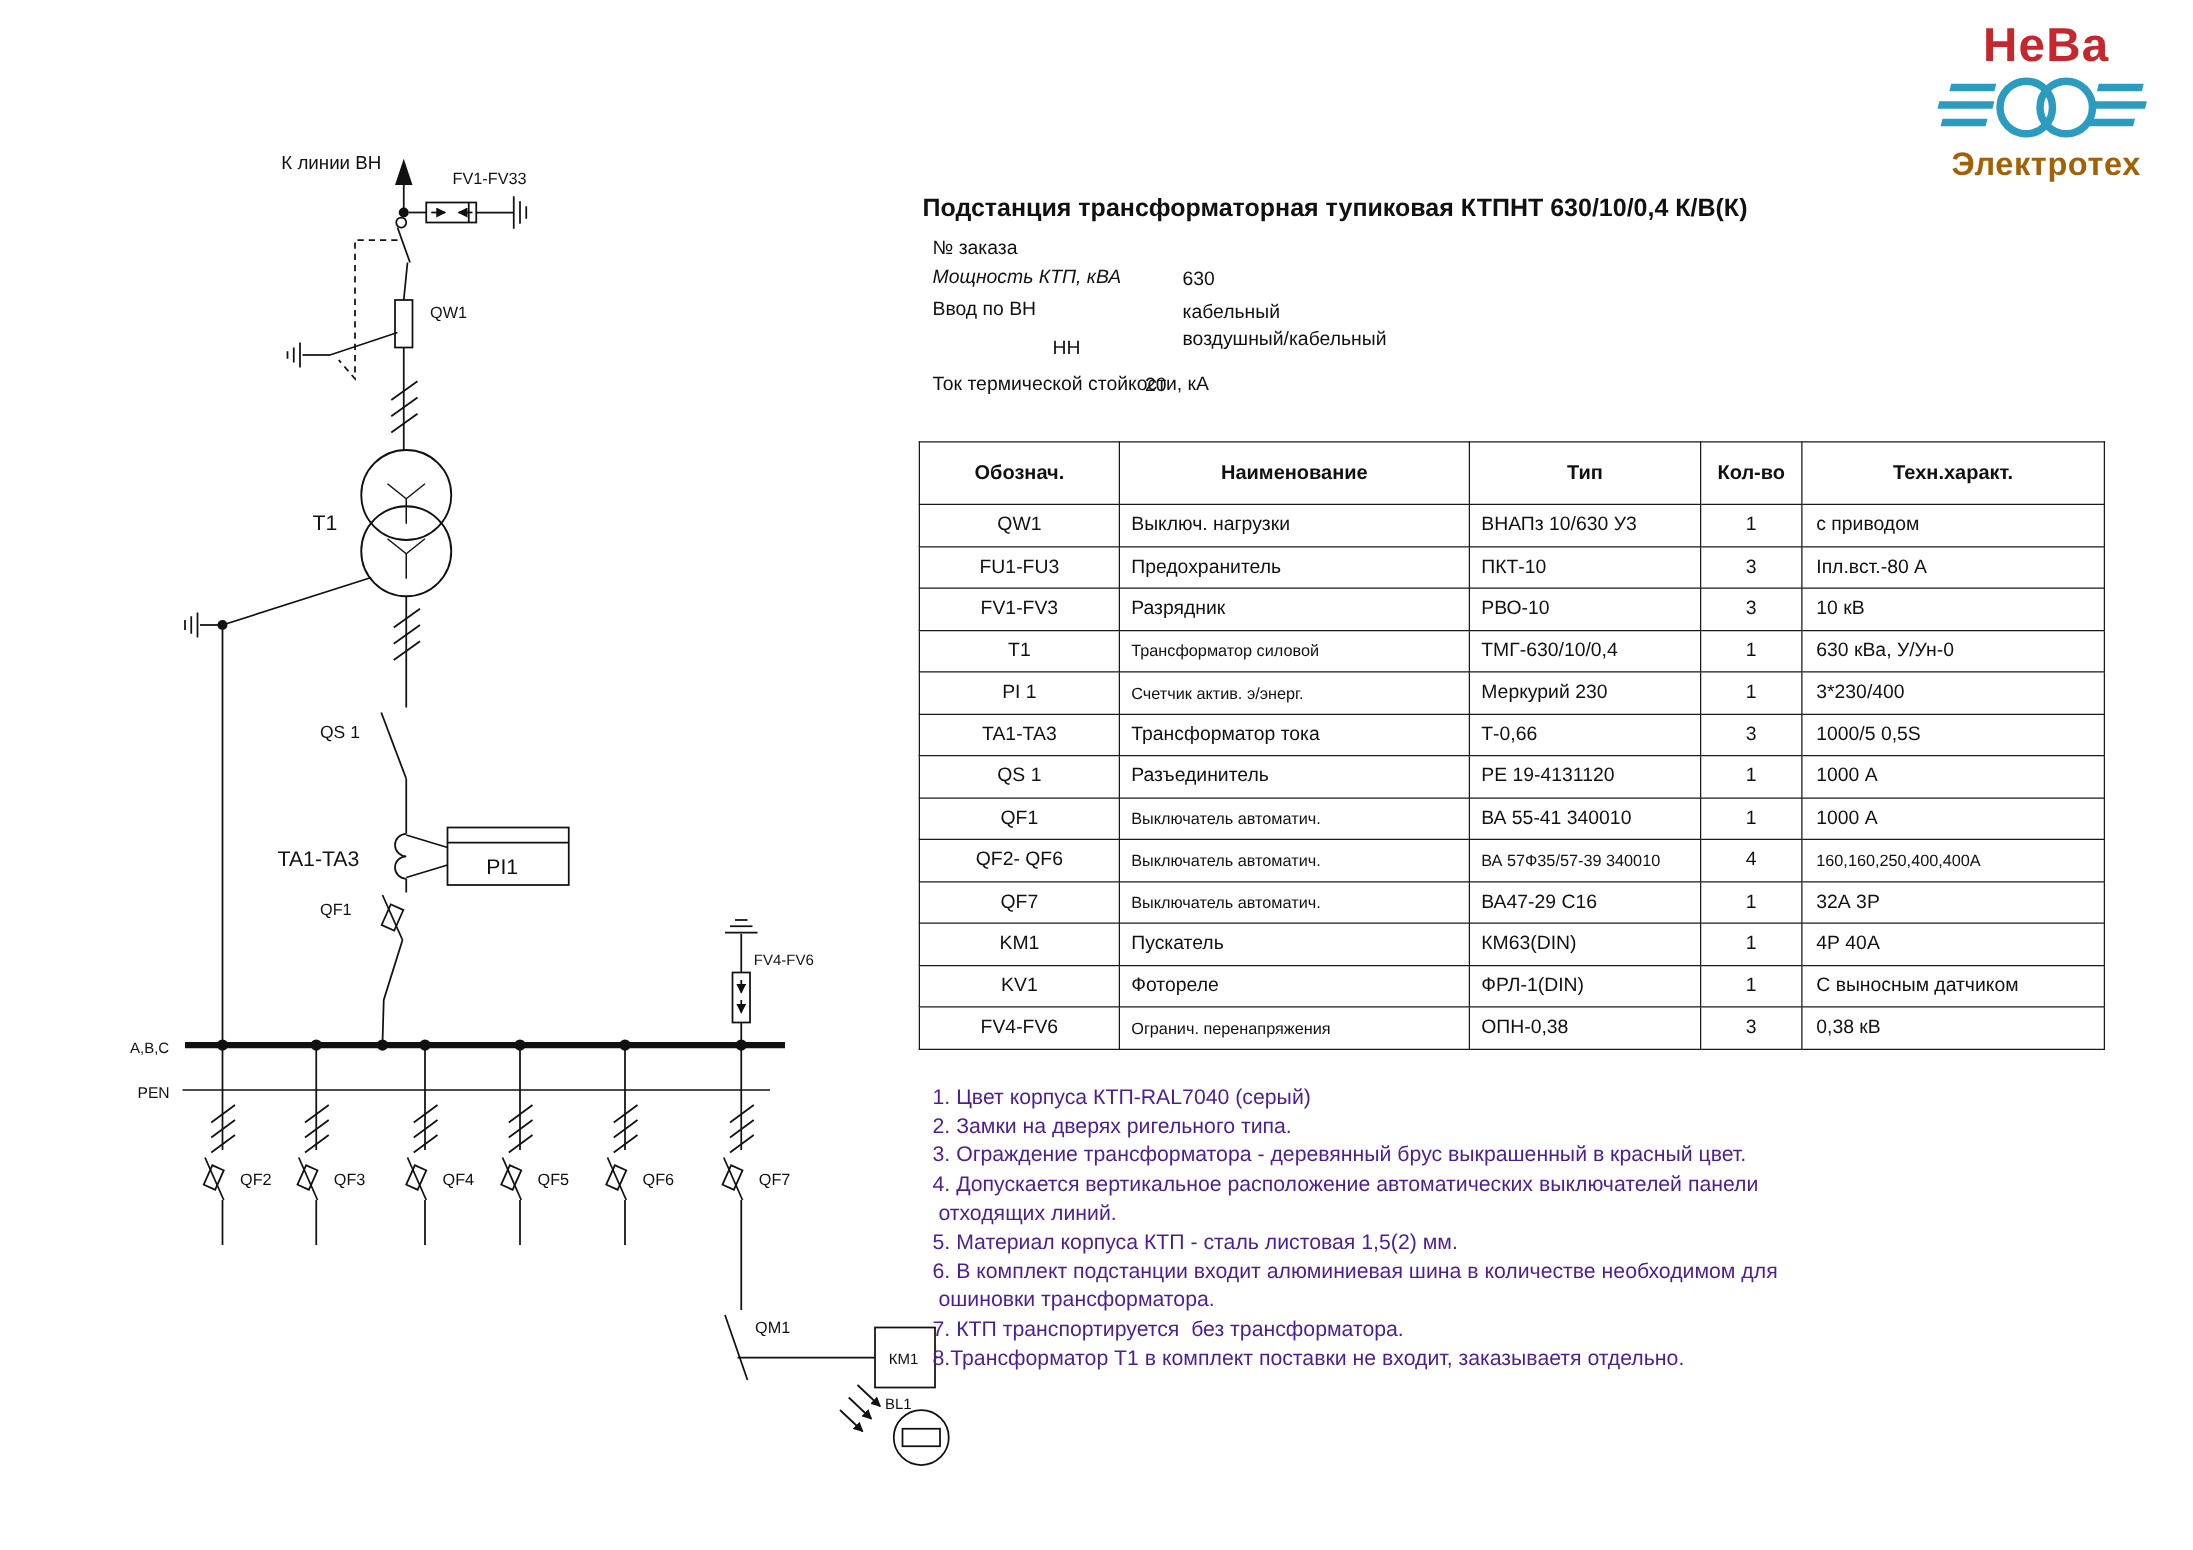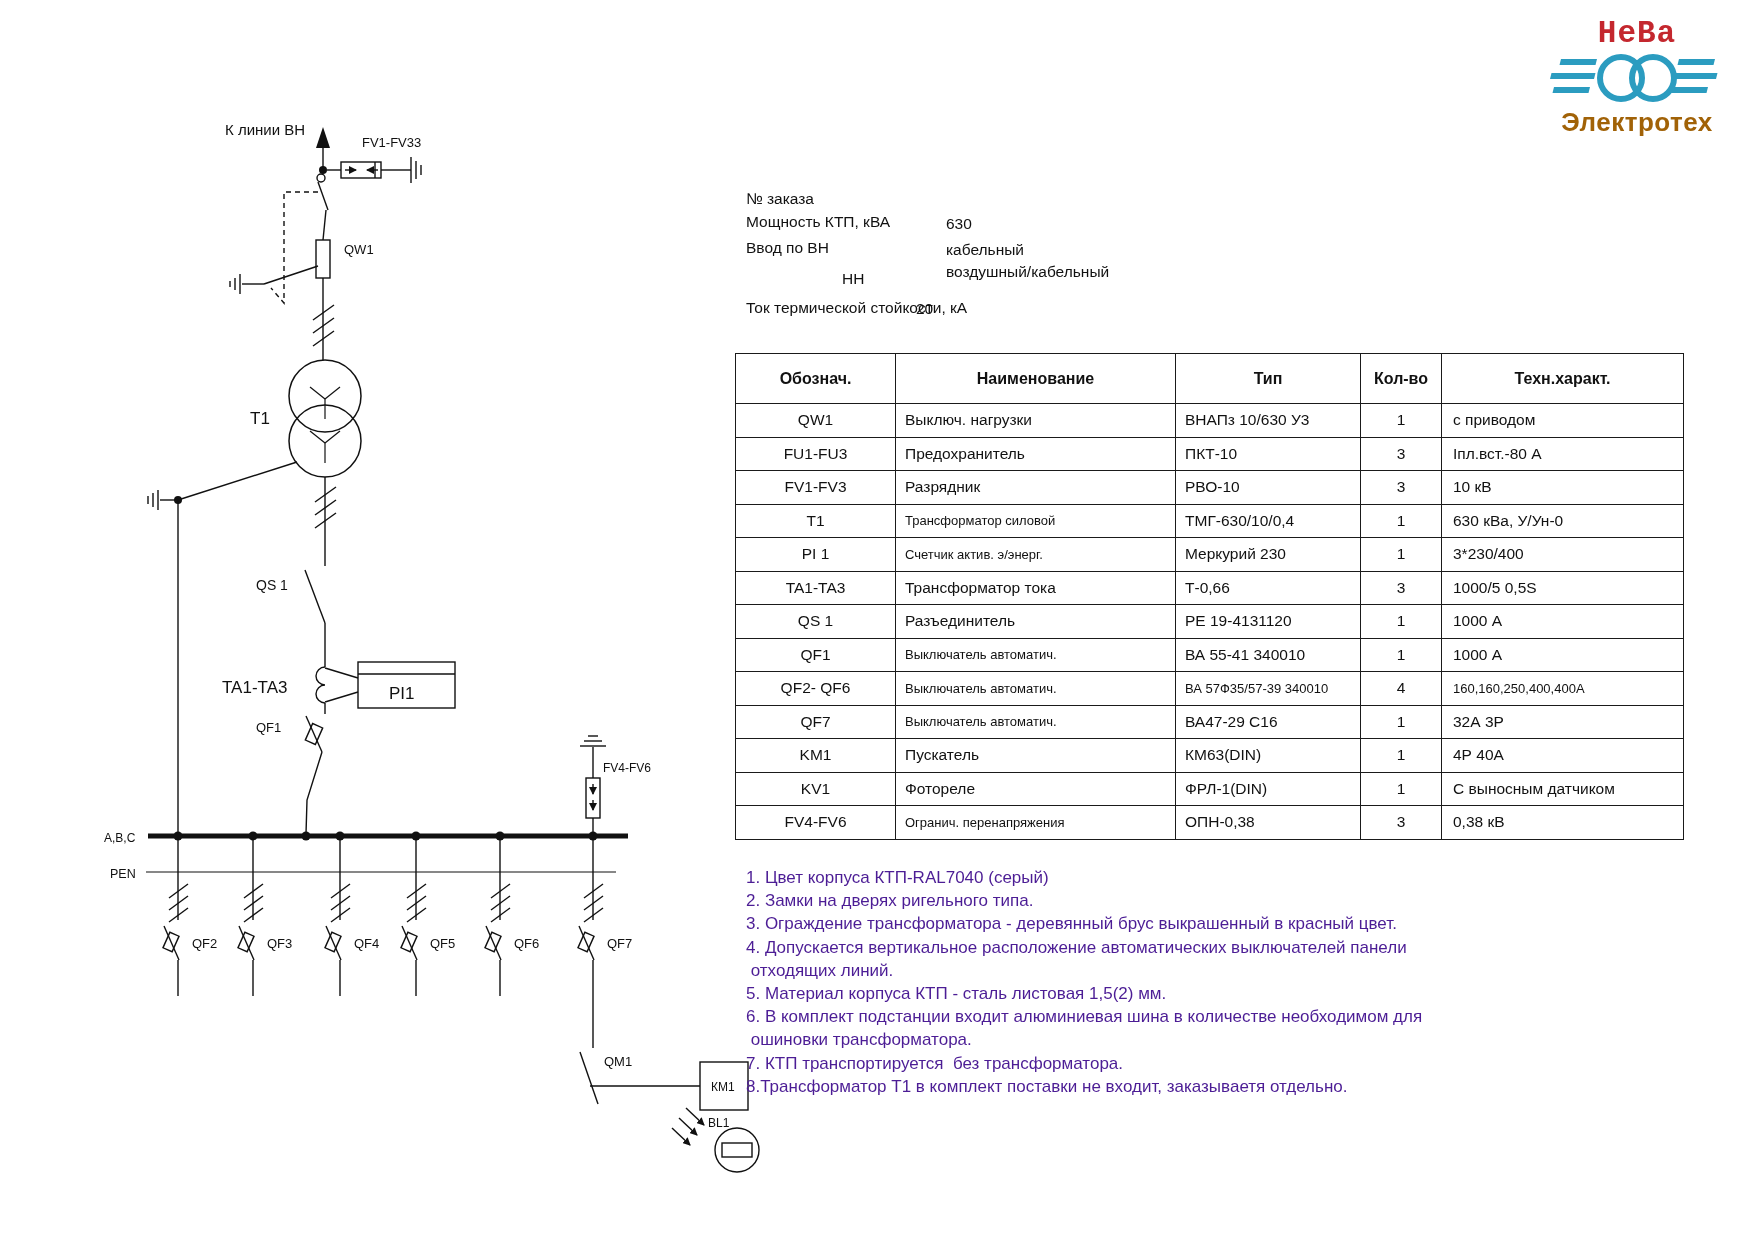--- a/index.html
+++ b/index.html
@@ -25,21 +25,21 @@
   table.eq td.c3{text-align:center;padding-left:0;}
   table.eq td.c4{padding-left:11px;}
   table.eq td.small{font-size:13px;}
   col.w0{width:160px;} col.w1{width:280px;} col.w2{width:185px;}
   col.w3{width:81px;}  col.w4{width:242px;}
   
   .notes{position:absolute;left:746px;top:866px;font-size:17px;line-height:23.2px;color:#4c1d95;}
   .notes div{white-space:pre;}
   
   .logo{position:absolute;left:1537px;top:16px;width:200px;text-align:center;}
-  .logo .w1{font-size:31px;font-weight:bold;letter-spacing:1px;font-family:Liberation Mono, monospace;}
+  .logo .w1{font-size:38px;font-weight:bold;letter-spacing:1px;}
   .logo .w2{font-size:26px;font-weight:bold;letter-spacing:0.5px;margin-top:-2px;}
   
   svg.schematic{position:absolute;left:0;top:0;}
   svg.schematic text{font-family:"Liberation Sans",sans-serif;fill:#111;}
 </style>
 </head>
 <body>
 
 <div class="page">
 
@@ -288,23 +288,24 @@
         <rect x="132" y="8" width="36" height="6" transform="skewX(-14)"></rect>
         <rect x="130" y="22" width="44" height="6" transform="skewX(-14)"></rect>
         <rect x="132" y="36" width="36" height="6" transform="skewX(-14)"></rect>
       </g>
       <circle cx="72" cy="27" r="21" fill="none" stroke="#2b9cc0" stroke-width="6"></circle>
       <circle cx="104" cy="27" r="21" fill="none" stroke="#2b9cc0" stroke-width="6"></circle>
     </svg>
     <div class="w2" style="color:#a16207;">Электротех</div>
   </div>
 
+  <div class="abs doc-title">Подстанция трансформаторная тупиковая КТПНТ 630/10/0,4  К/В(К)</div>
 
   <div class="abs order-label" style="left:746px;top:190px;">№ заказа</div>
-  <div class="abs order-label" style="left:746px;top:213px;">Мощность КТП, кВА</div>
+  <div class="abs order-label" style="left:746px;top:213px;font-style:italic;">Мощность КТП, кВА</div>
   <div class="abs order-value" style="left:946px;top:215px;">630</div>
   <div class="abs order-label" style="left:746px;top:239px;">Ввод по  ВН</div>
   <div class="abs order-value" style="left:946px;top:241px;">кабельный</div>
   <div class="abs order-label" style="left:842px;top:270px;">НН</div>
   <div class="abs order-value" style="left:946px;top:263px;">воздушный/кабельный</div>
   <div class="abs order-label" style="left:746px;top:299px;">Ток термической стойкости, кА</div>
   <div class="abs order-value" style="left:916px;top:300px;">20</div>
 
   <div class="eq-wrap">
     <table class="eq">

